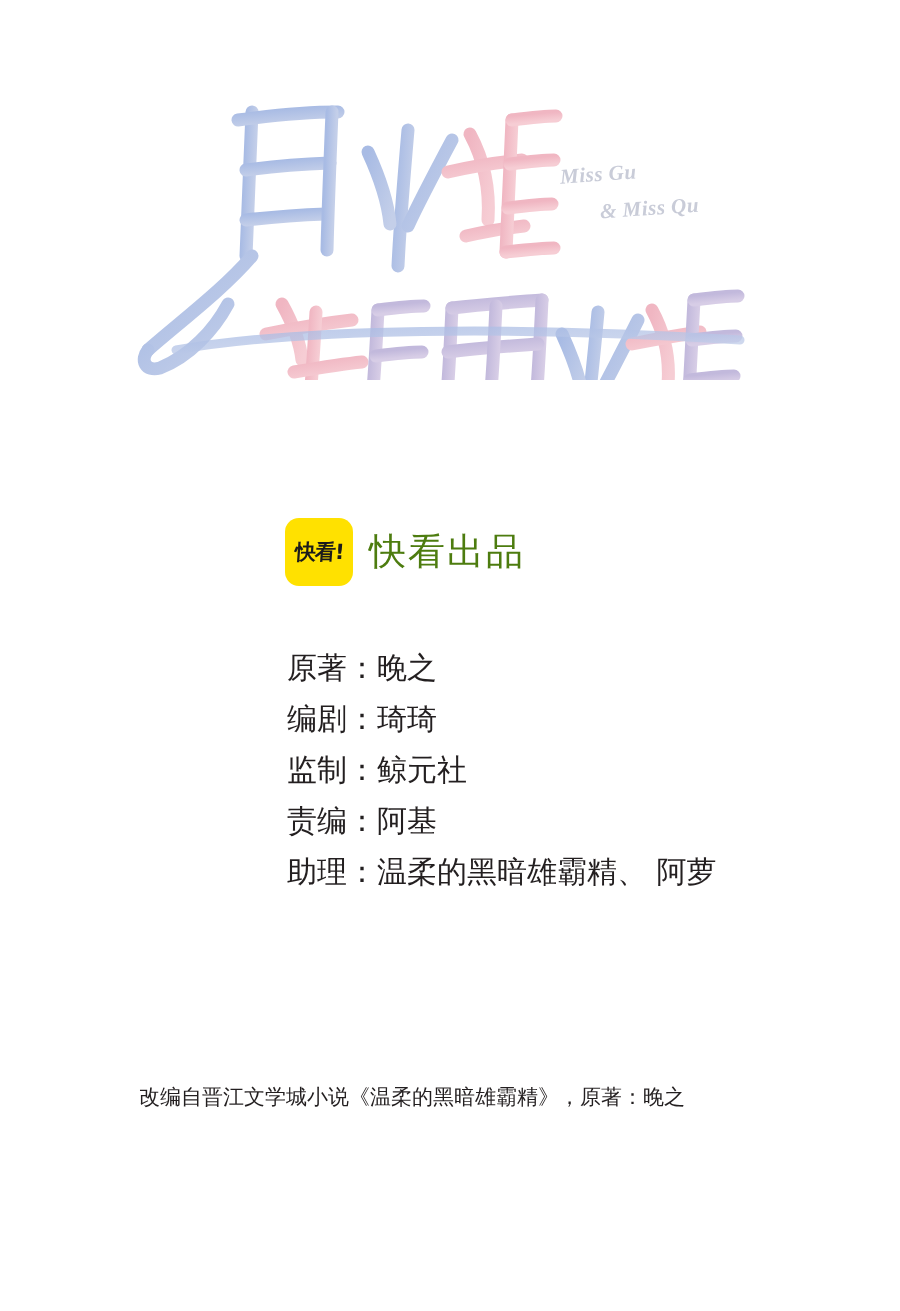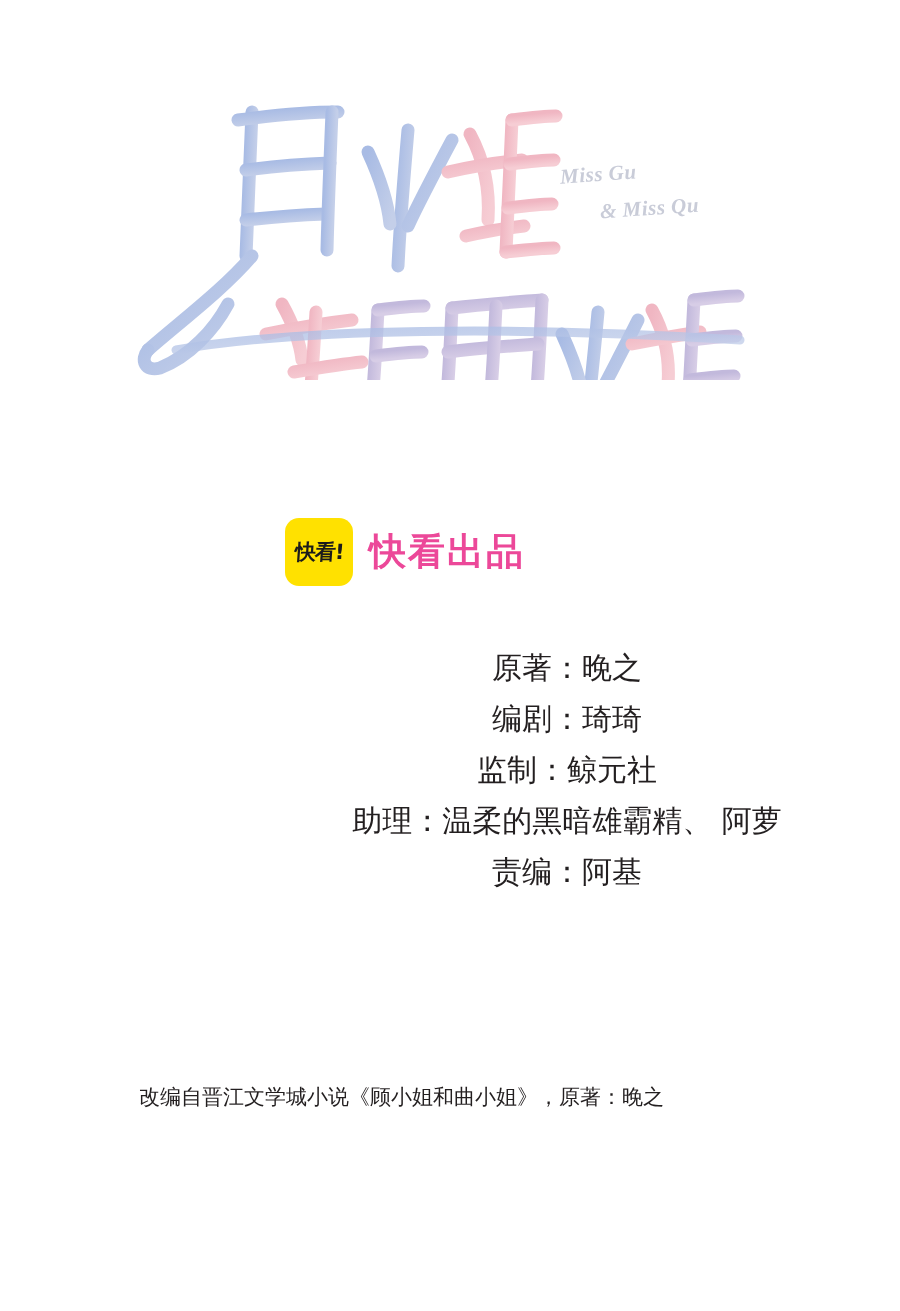--- a/index.html
+++ b/index.html
@@ -72,40 +72,39 @@
     font-family: "DejaVu Sans", sans-serif;
     font-weight: 700;
     font-size: 21px;
     color: #1b1b1b;
     letter-spacing: -1px;
     line-height: 1;
     transform: skewX(-4deg);
   }
   .publisher-name {
     font-family: "DejaVu Sans", sans-serif;
-    font-weight: 700;
+    font-weight: 400;
     font-size: 37px;
-    color: #ec4899;
+    color: #4d7c0f;
     letter-spacing: 2px;
   }
 
   
   .credits {
     position: absolute;
     left: 287px;
     top: 642px;
     width: 560px;
   }
   .credit-line {
     font-family: "DejaVu Sans", sans-serif;
     font-size: 30px;
     line-height: 51px;
     color: #231f20;
     white-space: nowrap;
-    text-align: center;
   }
 
   
   .footnote {
     position: absolute;
     left: 139px;
     top: 1083px;
     width: 640px;
     font-family: "DejaVu Sans", sans-serif;
     font-size: 21px;
@@ -215,17 +214,17 @@
   <div class="kk-logo">
     <span class="kk-logo-text">快看!</span>
   </div>
   <div class="publisher-name">快看出品</div>
 </div>
 
 <div class="credits">
   <div class="credit-line">原著：晚之</div>
   <div class="credit-line">编剧：琦琦</div>
   <div class="credit-line">监制：鲸元社</div>
+  <div class="credit-line">责编：阿基</div>
   <div class="credit-line">助理：温柔的黑暗雄霸精、 阿萝</div>
-  <div class="credit-line">责编：阿基</div>
 </div>
 
-<div class="footnote">改编自晋江文学城小说《顾小姐和曲小姐》，原著：晚之</div>
+<div class="footnote">改编自晋江文学城小说《温柔的黑暗雄霸精》，原著：晚之</div>
 
 </body></html>

